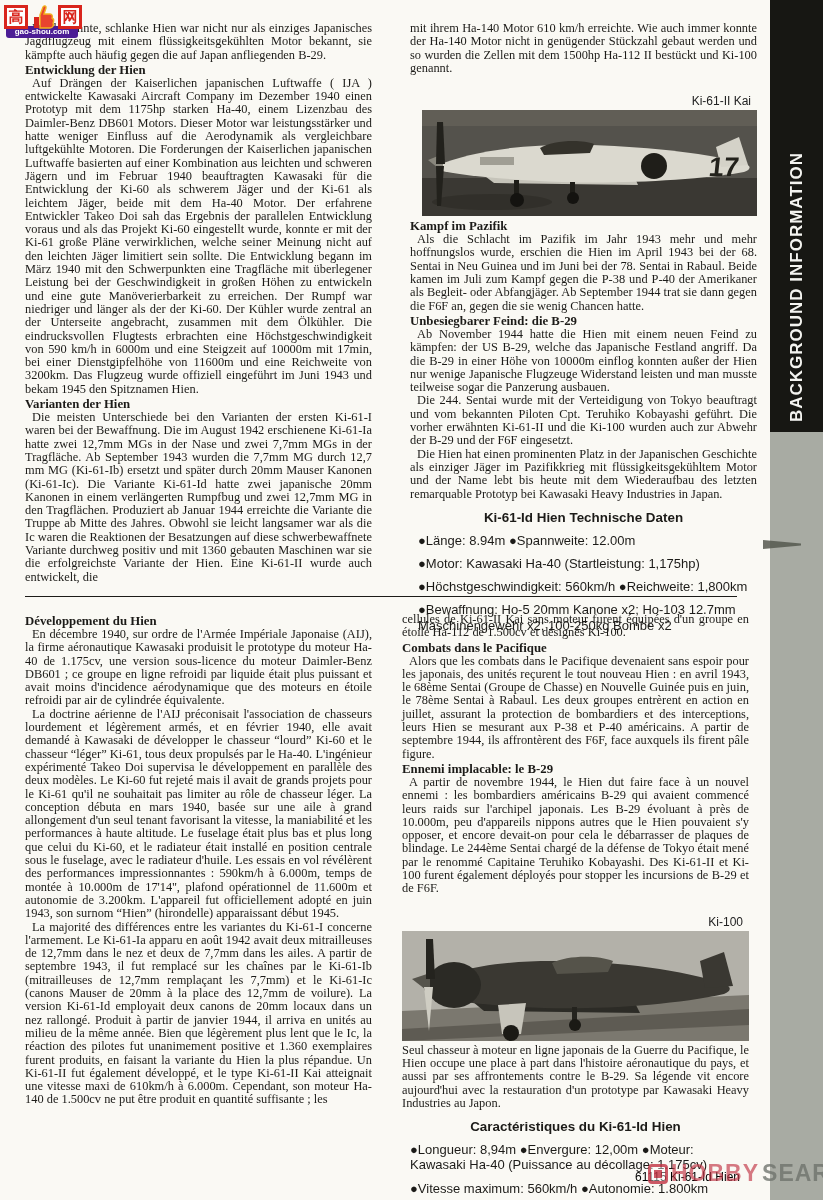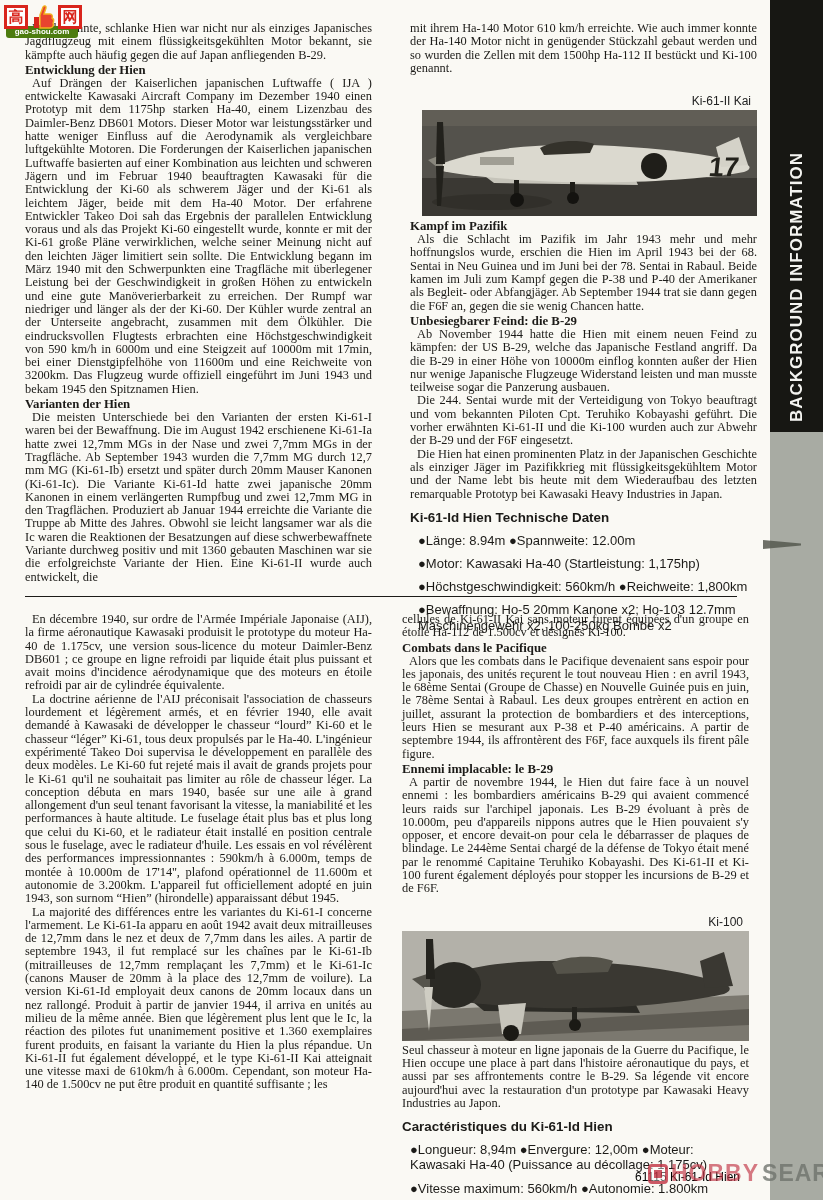--- a/index.html
+++ b/index.html
@@ -35,21 +35,21 @@
   .divider{position:absolute;left:25px;top:596px;width:712px;height:1px;background:#1c1b18;}
   
   .caption{
     font-family:"Liberation Sans", sans-serif;font-size:12px;line-height:13px;
     text-align:right;margin:20px 6px 2px 0;color:#222;
   }
   .photo{display:block;margin:1px 0 3px 0;}
   .photo-de{margin-left:12px;}
   
   .specs{margin-top:9px;font-family:"Liberation Sans", sans-serif;}
-  .spec-title{font-size:13.4px;font-weight:bold;line-height:15px;margin:0;}
+  .spec-title{font-size:13.4px;font-weight:bold;line-height:15px;margin:0;text-align:center;}
   .spec-line{font-size:13px;line-height:15.2px;margin:8px;}
   
   .footer-line{
     position:absolute;left:410px;top:1170px;width:330px;text-align:right;
     font-family:"Liberation Sans", sans-serif;font-size:12px;color:#000000;
   }
   .wm-hobby{
     position:absolute;left:648px;top:1160px;z-index:6;display:flex;align-items:center;gap:3px;
     font-family:"Liberation Sans", sans-serif;font-weight:bold;opacity:.82;
   }
@@ -58,21 +58,21 @@
   .wm-hobby-text1{font-size:23px;letter-spacing:1px;color:rgba(194,54,70,.8);}
   .wm-hobby-text2{font-size:23px;letter-spacing:1px;color:rgba(110,114,108,.95);}
   .wm-gao{position:absolute;left:4px;top:4px;z-index:6;width:92px;}
   .wm-gao-row{display:flex;align-items:center;gap:2px;}
   .wm-gao-box{
     width:24px;height:24px;border:3px solid #d9251c;background:#fff;box-sizing:border-box;
     color:#d9251c;font-weight:bold;font-size:15px;line-height:18px;text-align:center;
     font-family:"DejaVu Sans", sans-serif;
   }
   .wm-gao-banner{
-    margin-top:-4px;margin-left:2px;background:#4d7c0f;color:#fff;border-radius:3px;
+    margin-top:-4px;margin-left:2px;background:#4c1d95;color:#fff;border-radius:3px;
     font-family:"Liberation Sans", sans-serif;font-weight:bold;font-size:8px;line-height:10px;
     padding:1px 4px;width:64px;text-align:center;
   }
 </style>
 </head>
 <body>
 
 <div class="col col-de-1">
     <p class="para">Die bekannte, schlanke Hien war nicht nur als einziges Japanisches Jagdflugzeug mit einem flüssigkeitsgekühlten Motor bekannt, sie kämpfte auch häufig gegen die auf Japan anfliegenden B-29.</p>
     <h3 class="subhead">Entwicklung der Hien</h3>
@@ -126,20 +126,21 @@
         <div class="spec-line">●Motor: Kawasaki Ha-40 (Startleistung: 1,175hp)</div>
         <div class="spec-line">●Höchstgeschwindigkeit: 560km/h   ●Reichweite: 1,800km</div>
         <div class="spec-line">●Bewaffnung: Ho-5 20mm Kanone x2; Ho-103 12.7mm Maschinengewehr x2; 100-250kg Bombe x2</div>
       </div>
   </div>
 </div>
 
 <div class="divider"></div>
 
 <div class="col col-fr-1">
+    <h3 class="subhead">Développement du Hien</h3>
     <p class="para">En décembre 1940, sur ordre de l'Armée Impériale Japonaise (AIJ), la firme aéronautique Kawasaki produisit le prototype du moteur Ha-40 de 1.175cv, une version sous-licence du moteur Daimler-Benz DB601 ; ce groupe en ligne refroidi par liquide était plus puissant et avait moins d'incidence aérodynamique que des moteurs en étoile refroidi par air de cylindrée équivalente.</p>
     <p class="para">La doctrine aérienne de l'AIJ préconisait l'association de chasseurs lourdement et légèrement armés, et en février 1940, elle avait demandé à Kawasaki de développer le chasseur “lourd” Ki-60 et le chasseur “léger” Ki-61, tous deux propulsés par le Ha-40. L'ingénieur expérimenté Takeo Doi supervisa le développement en parallèle des deux modèles. Le Ki-60 fut rejeté mais il avait de grands projets pour le Ki-61 qu'il ne souhaitait pas limiter au rôle de chasseur léger. La conception débuta en mars 1940, basée sur une aile à grand allongement d'un seul tenant favorisant la vitesse, la maniabilité et les performances à haute altitude. Le fuselage était plus bas et plus long que celui du Ki-60, et le radiateur était installé en position centrale sous le fuselage, avec le radiateur d'huile. Les essais en vol révélèrent des performances impressionnantes : 590km/h à 6.000m, temps de montée à 10.000m de 17'14'', plafond opérationnel de 11.600m et autonomie de 3.200km. L'appareil fut officiellement adopté en juin 1943, son surnom “Hien” (hirondelle) apparaissant début 1945.</p>
     <p class="para">La majorité des différences entre les variantes du Ki-61-I concerne l'armement. Le Ki-61-Ia apparu en août 1942 avait deux mitrailleuses de 12,7mm dans le nez et deux de 7,7mm dans les ailes. A partir de septembre 1943, il fut remplacé sur les chaînes par le Ki-61-Ib (mitrailleuses de 12,7mm remplaçant les 7,7mm) et le Ki-61-Ic (canons Mauser de 20mm à la place des 12,7mm de voilure). La version Ki-61-Id employait deux canons de 20mm locaux dans un nez rallongé. Produit à partir de janvier 1944, il arriva en unités au milieu de la même année. Bien que légèrement plus lent que le Ic, la réaction des pilotes fut unanimement positive et 1.360 exemplaires furent produits, en faisant la variante du Hien la plus répandue. Un Ki-61-II fut également développé, et le type Ki-61-II Kai atteignait une vitesse maxi de 610km/h à 6.000m. Cependant, son moteur Ha-140 de 1.500cv ne put être produit en quantité suffisante ; les</p>
   </div>
 
 <div class="col col-fr-2">
   <div>
       <p class="para" style="text-indent: 0px;">cellules de Ki-61-II Kai sans moteur furent équipées d'un groupe en étoile Ha-112 de 1.500cv et désignés Ki-100.</p>
       <h3 class="subhead">Combats dans le Pacifique</h3>
       <p class="para">Alors que les combats dans le Pacifique devenaient sans espoir pour les japonais, des unités reçurent le tout nouveau Hien : en avril 1943, le 68ème Sentai (Groupe de Chasse) en Nouvelle Guinée puis en juin, le 78ème Sentai à Rabaul. Les deux groupes entrèrent en action en juillet, assurant la protection de bombardiers et des interceptions, leurs Hien se mesurant aux P-38 et P-40 américains. A partir de septembre 1944, ils affrontèrent des F6F, face auxquels ils firent pâle figure.</p>

